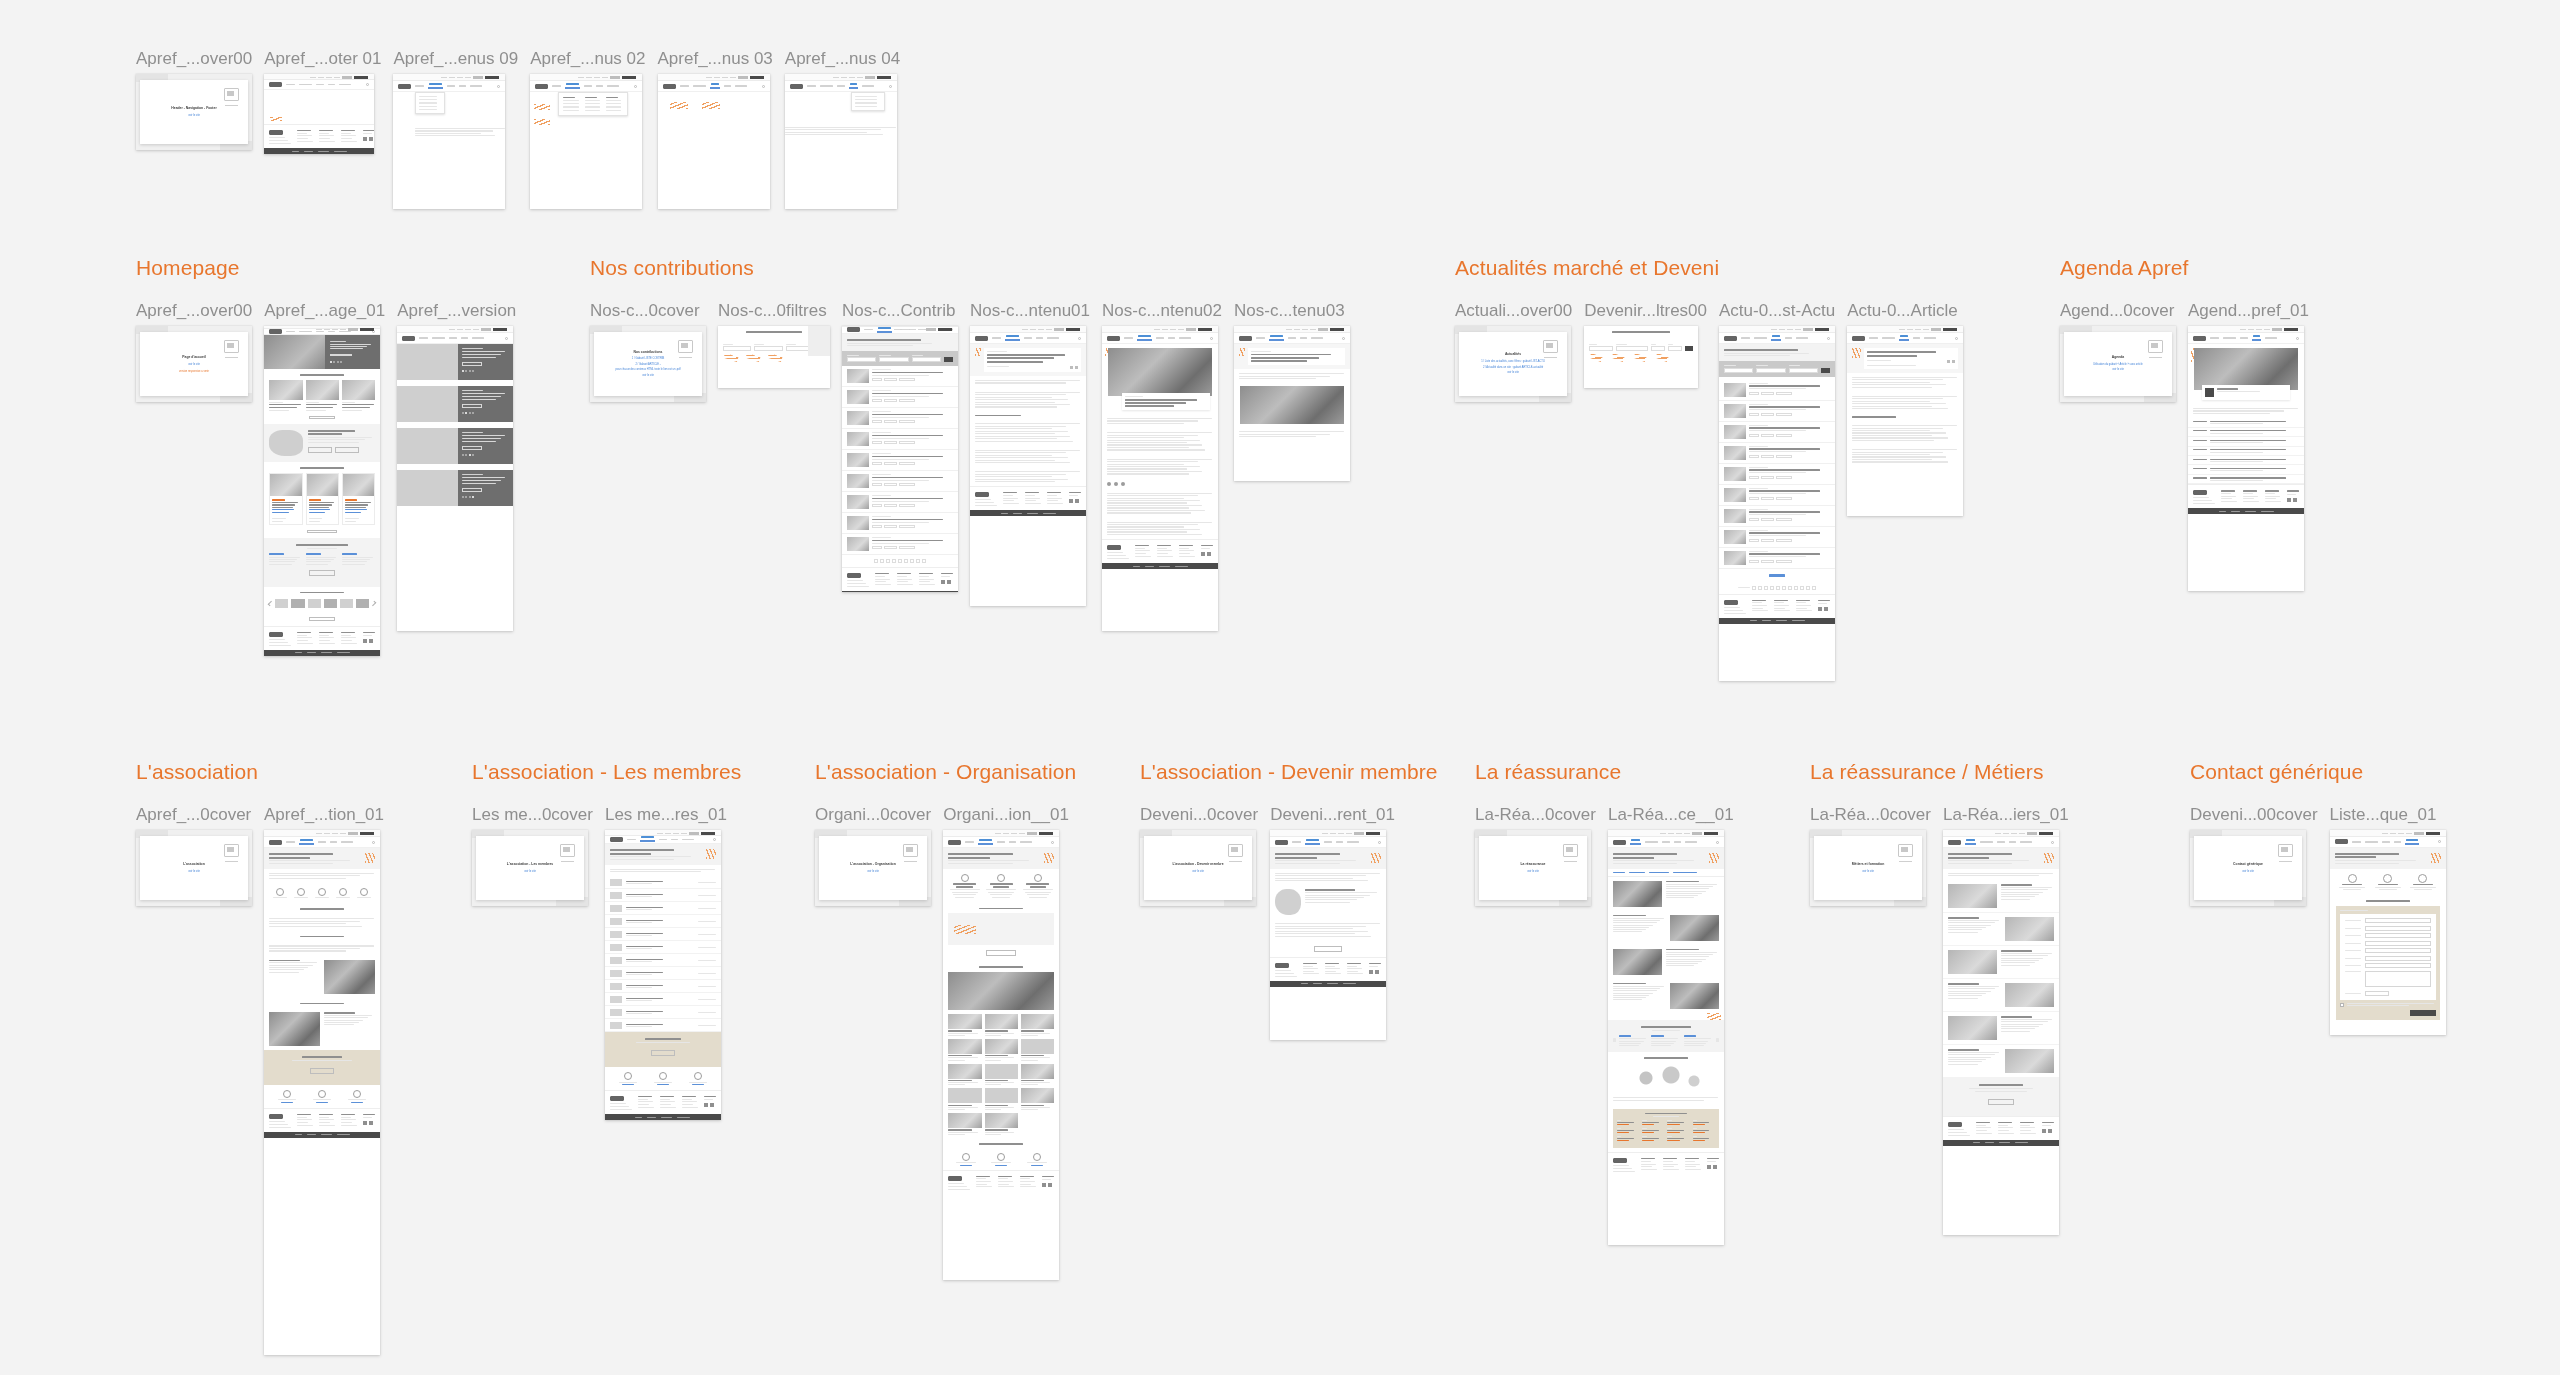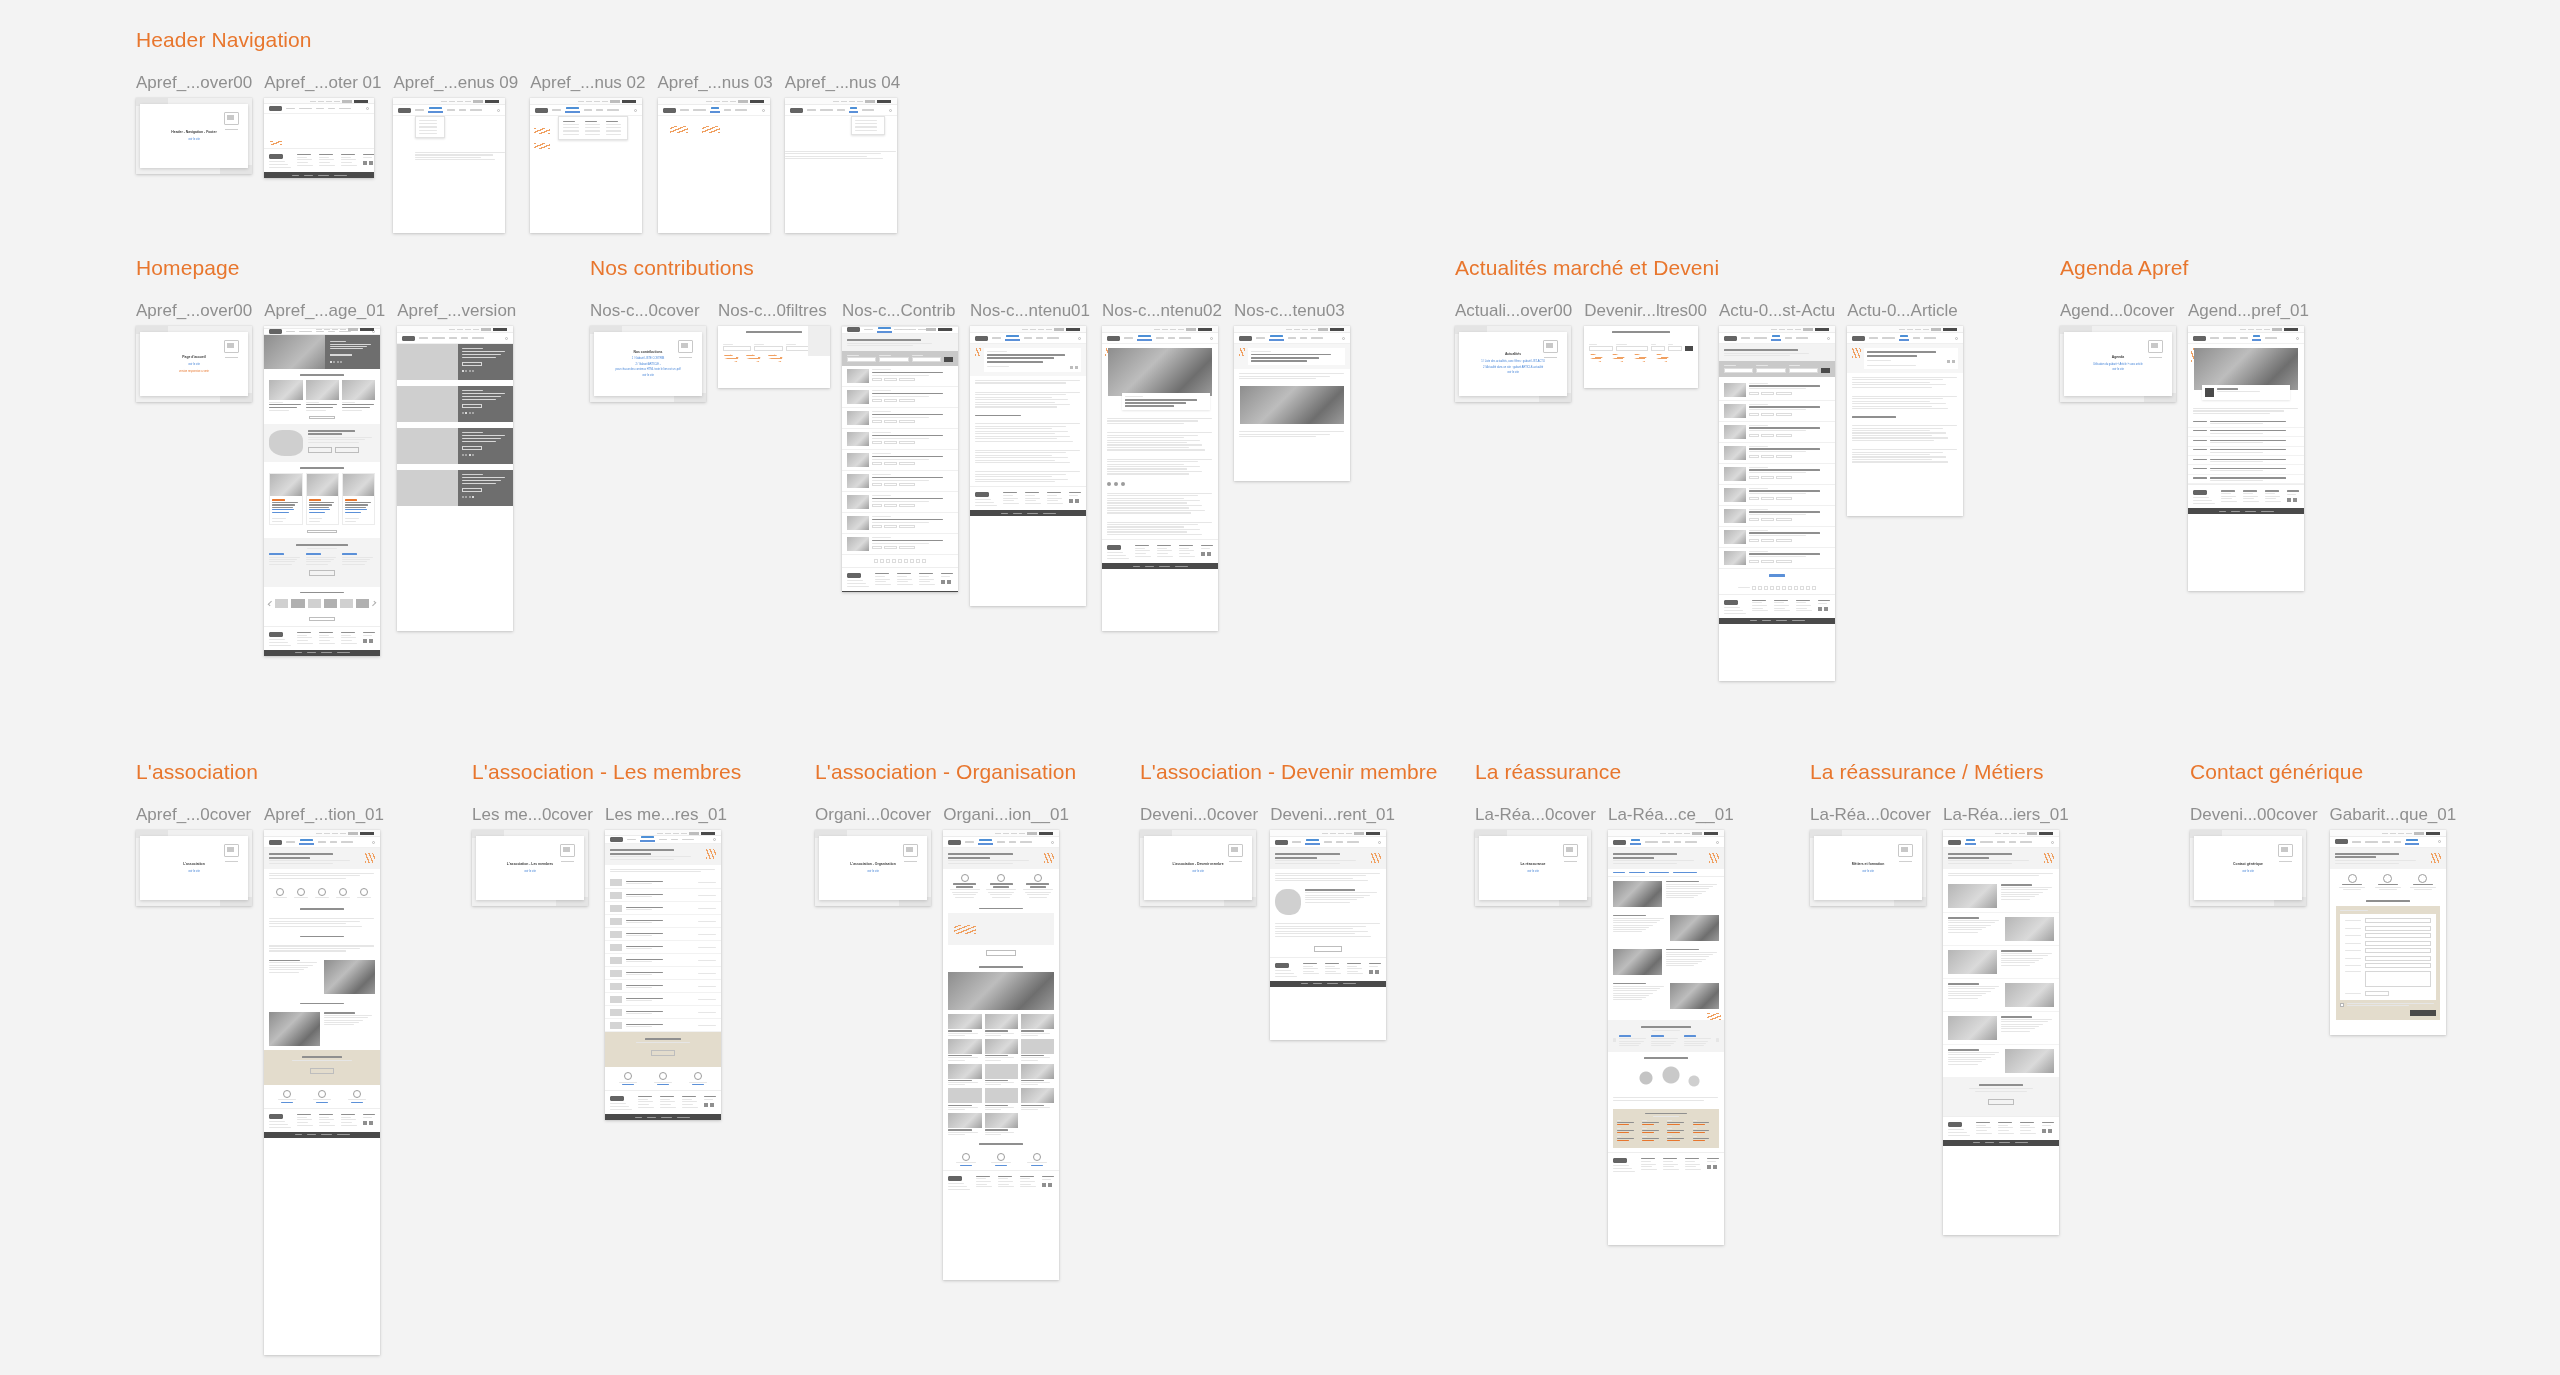--- a/index.html
+++ b/index.html
@@ -116,21 +116,20 @@
       repeating-linear-gradient(68deg,#f0a061 0 1.2px,transparent 1.2px 3.4px);
   }
   .bluebar{ background:#5b90d8; height:1.6px; }
   .row{ display:flex; gap:3px; }
 </style>
 </head>
 <body>
 
 <div class="canvas">
     <div class="group" style="left:136px;top:28px;">
-      <div class="group-title">Header Navigation</div>
       <div class="group-row">
         <div class="board" style="margin-right:12px;">
           <div class="board-label">Apref_...over00</div>
           <div class="board-frame cover" style="width:116px;height:76px;">
             <div class="tab-tl"></div>
             <div class="tab-br"></div>
             <div class="sheet">
               <div class="mini-icon"></div>
               <div class="mini-cap"></div>
               <div class="ctitle">Header - Navigation - Footer</div>
@@ -3079,21 +3078,21 @@
             <div class="tab-br"></div>
             <div class="sheet">
               <div class="mini-icon"></div>
               <div class="mini-cap"></div>
               <div class="ctitle">Contact générique</div>
               <div class="clink">voir le site</div>
             </div>
           </div>
         </div>
         <div class="board" style="margin-right:12px;">
-          <div class="board-label">Gabarit...que_01</div>
+          <div class="board-label">Liste...que_01</div>
           <div class="board-frame pg" style="width:116px;height:205px;display:flex;flex-direction:column;">
             <div class="browser">
               <div class="bthin"></div>
               <div class="bdots"></div>
             </div>
             <div class="nav">
               <div class="logo"></div>
               <div style="display:flex;flex-direction:column;align-items:center;gap:1px;">
                 <div class="ln" style="width:9px;"></div>
               </div>

